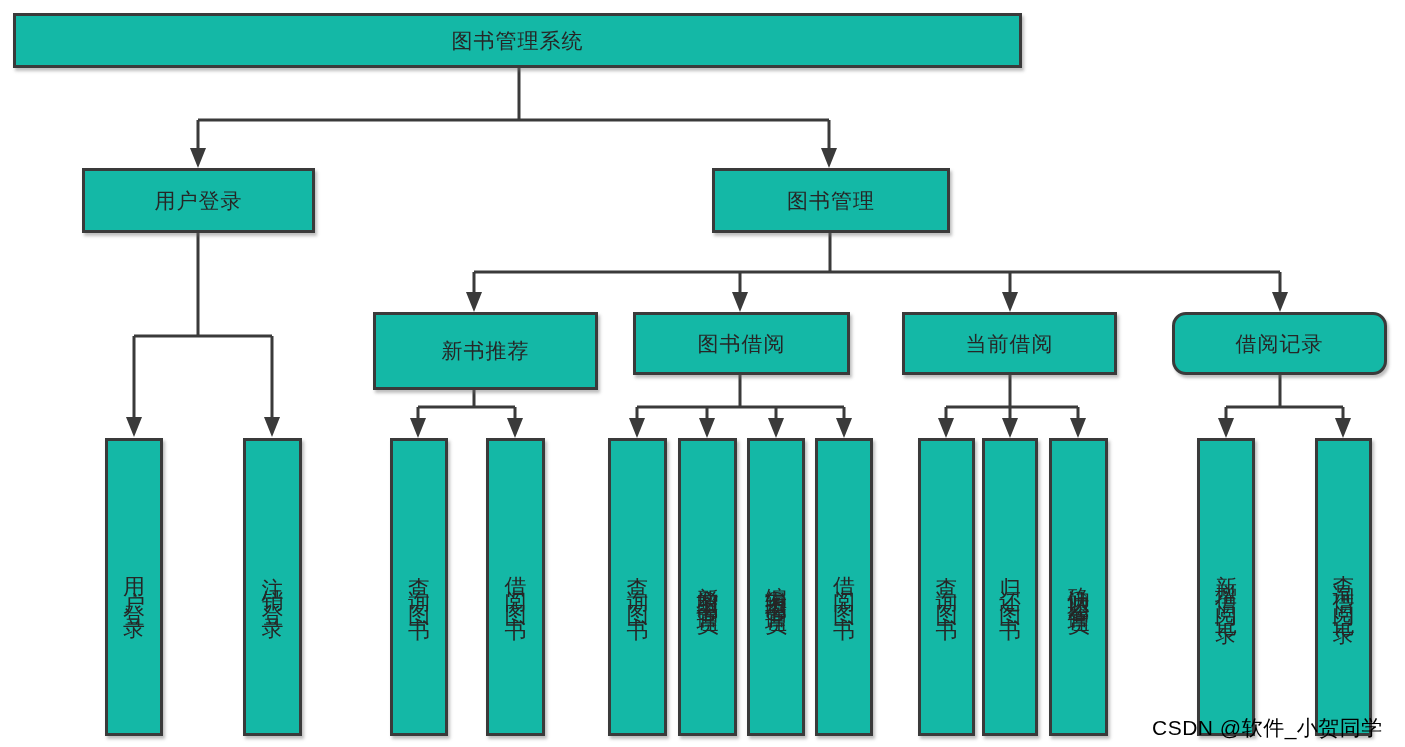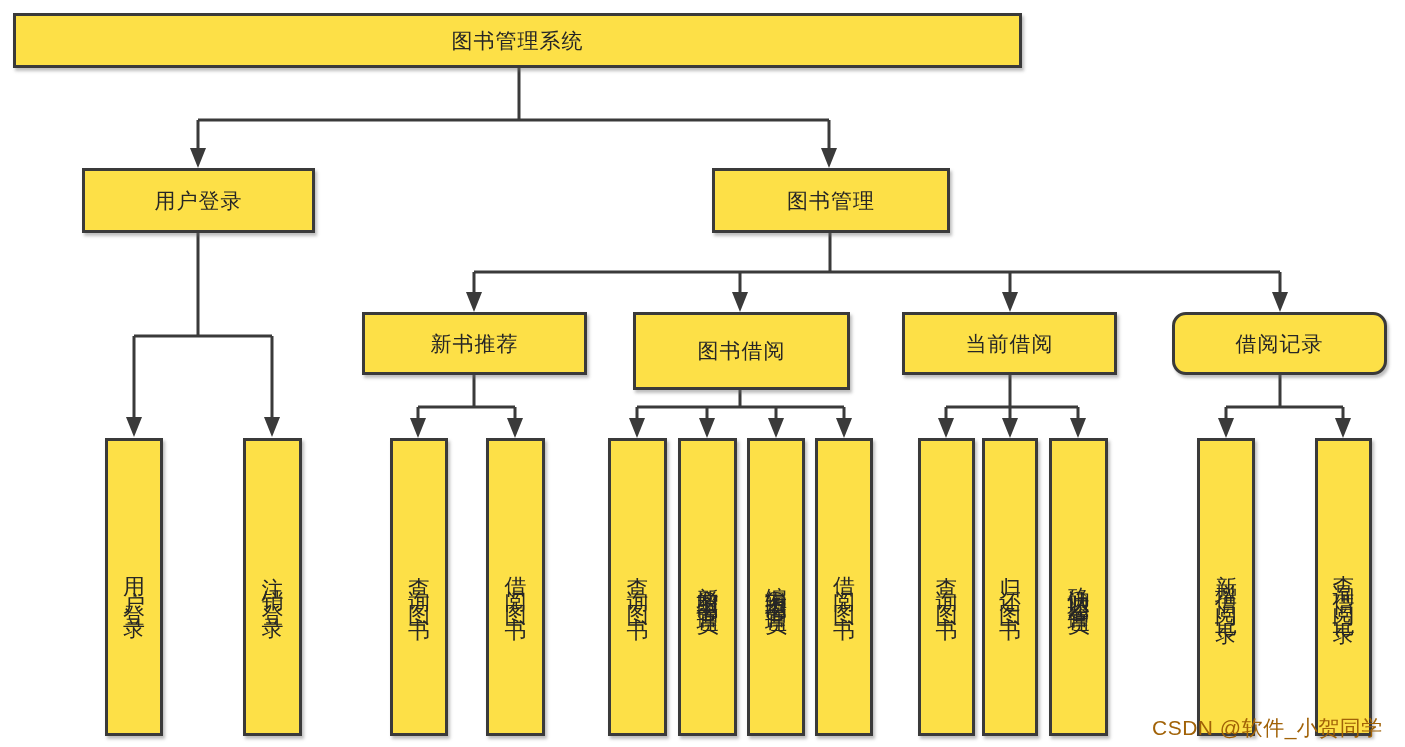--- a/index.html
+++ b/index.html
@@ -8,21 +8,21 @@
     width:1405px;height:747px;
     background:#ffffff;
     font-family:"Liberation Sans","DejaVu Sans",sans-serif;
     color:#262626;
     overflow:hidden;
   }
   .wires{position:absolute;left:0;top:0;width:1405px;height:747px;}
   .node{
     position:absolute;
     box-sizing:border-box;
-    background:#fde047;
+    background:#14b8a6;
     border:3px solid #3a3a3a;
     display:flex;align-items:center;justify-content:center;
     box-shadow:2px 3px 3px rgba(110,110,110,0.45);
     font-size:21px;
     letter-spacing:1px;
     white-space:nowrap;
   }
   .leaf{font-size:22px;}
   .leaf .vtxt{
     writing-mode:vertical-lr;
@@ -31,21 +31,21 @@
     display:block;
   }
   .ls4{letter-spacing:14px;}
   .ls6{letter-spacing:10px;}
   .ls9{letter-spacing:4px;}
   .watermark{
     position:absolute;
     left:1152px;top:714px;
     width:250px;
     font-size:21px;
-    color:#a16207;
+    color:#000000;
     letter-spacing:0.5px;
     text-align:left;
     white-space:nowrap;
     z-index:5;
   }
 </style>
 </head>
 <body>
 
 <div class="canvas">
@@ -94,24 +94,24 @@
     <span>图书管理系统</span>
   </div>
 
   <div class="node" style="left:82px;top:168px;width:233px;height:65px;">
     <span>用户登录</span>
   </div>
   <div class="node" style="left:712px;top:168px;width:238px;height:65px;justify-content:center;">
     <span>图书管理</span>
   </div>
 
-  <div class="node" style="left:362px;top:312px;width:225px;height:63px;">
+  <div class="node" style="left:373px;top:312px;width:225px;height:78px;">
     <span>新书推荐</span>
   </div>
-  <div class="node" style="left:633px;top:312px;width:217px;height:78px;">
+  <div class="node" style="left:633px;top:312px;width:217px;height:63px;">
     <span>图书借阅</span>
   </div>
   <div class="node" style="left:902px;top:312px;width:215px;height:63px;font-family:Liberation Serif, serif;">
     <span>当前借阅</span>
   </div>
   <div class="node" style="left:1172px;top:312px;width:215px;height:63px;border-radius:14px;">
     <span>借阅记录</span>
   </div>
 
   <div class="node leaf" style="left:105px;top:438px;width:58px;height:298px;">

